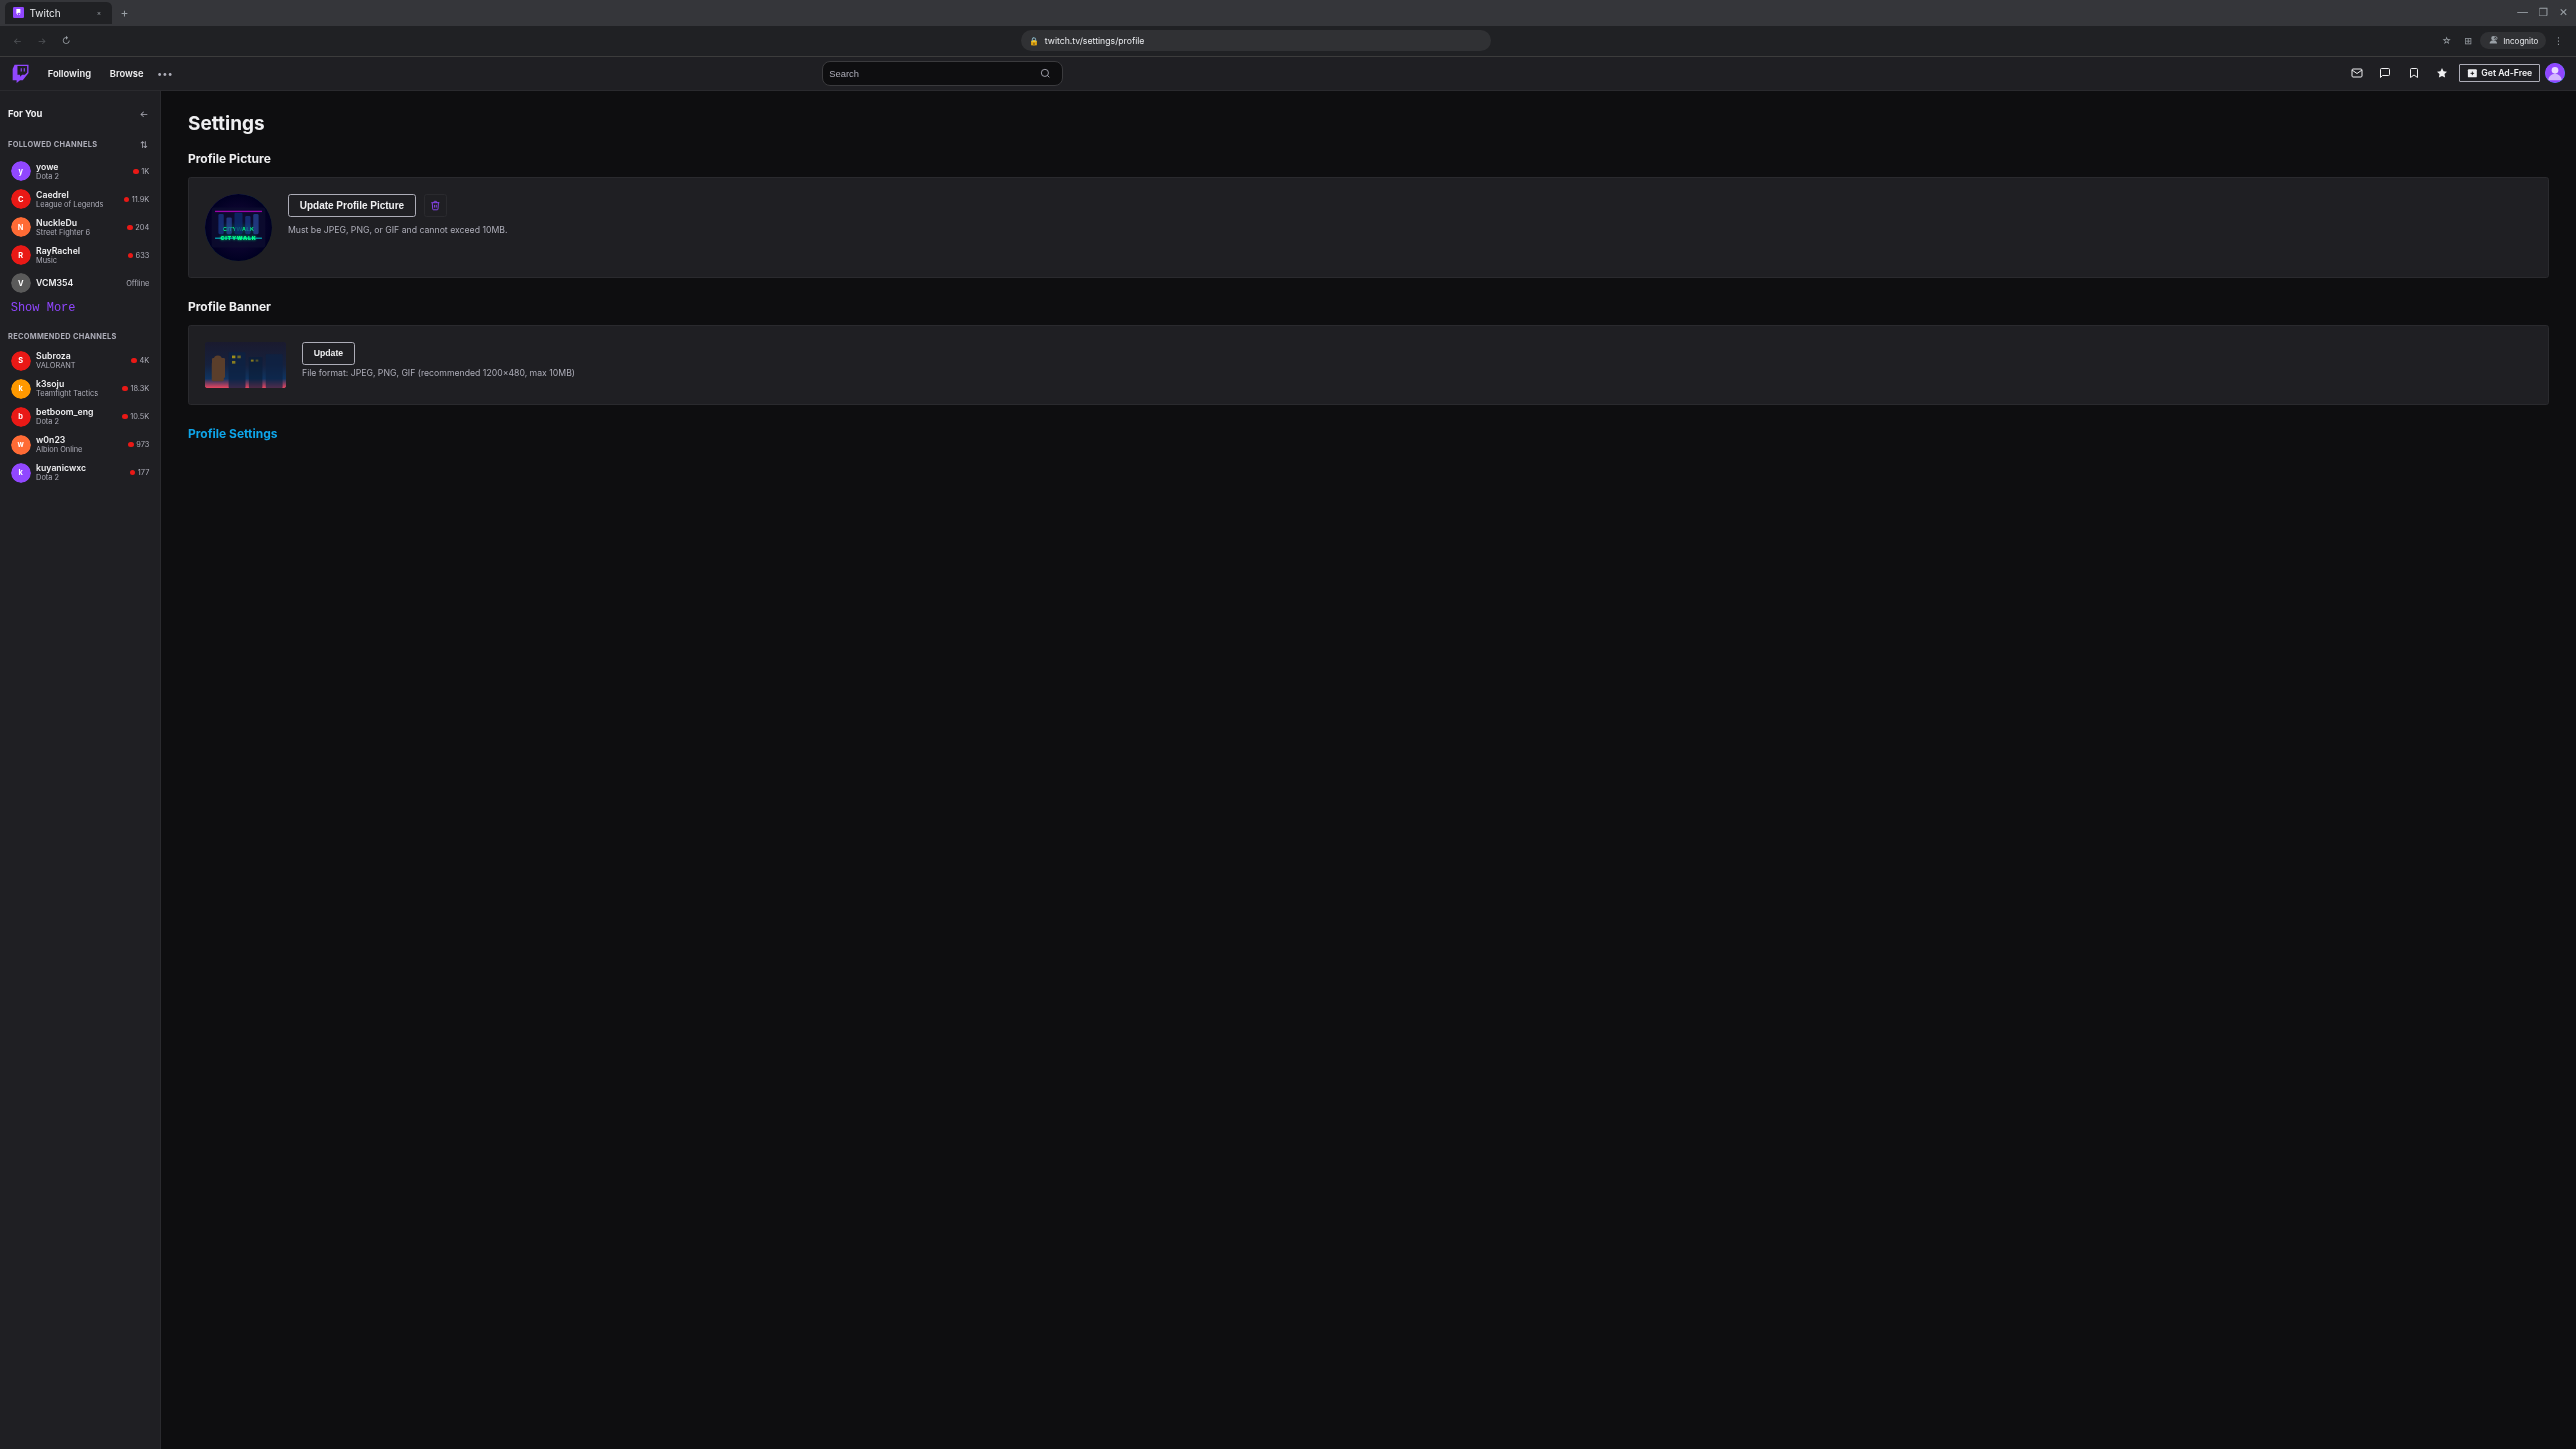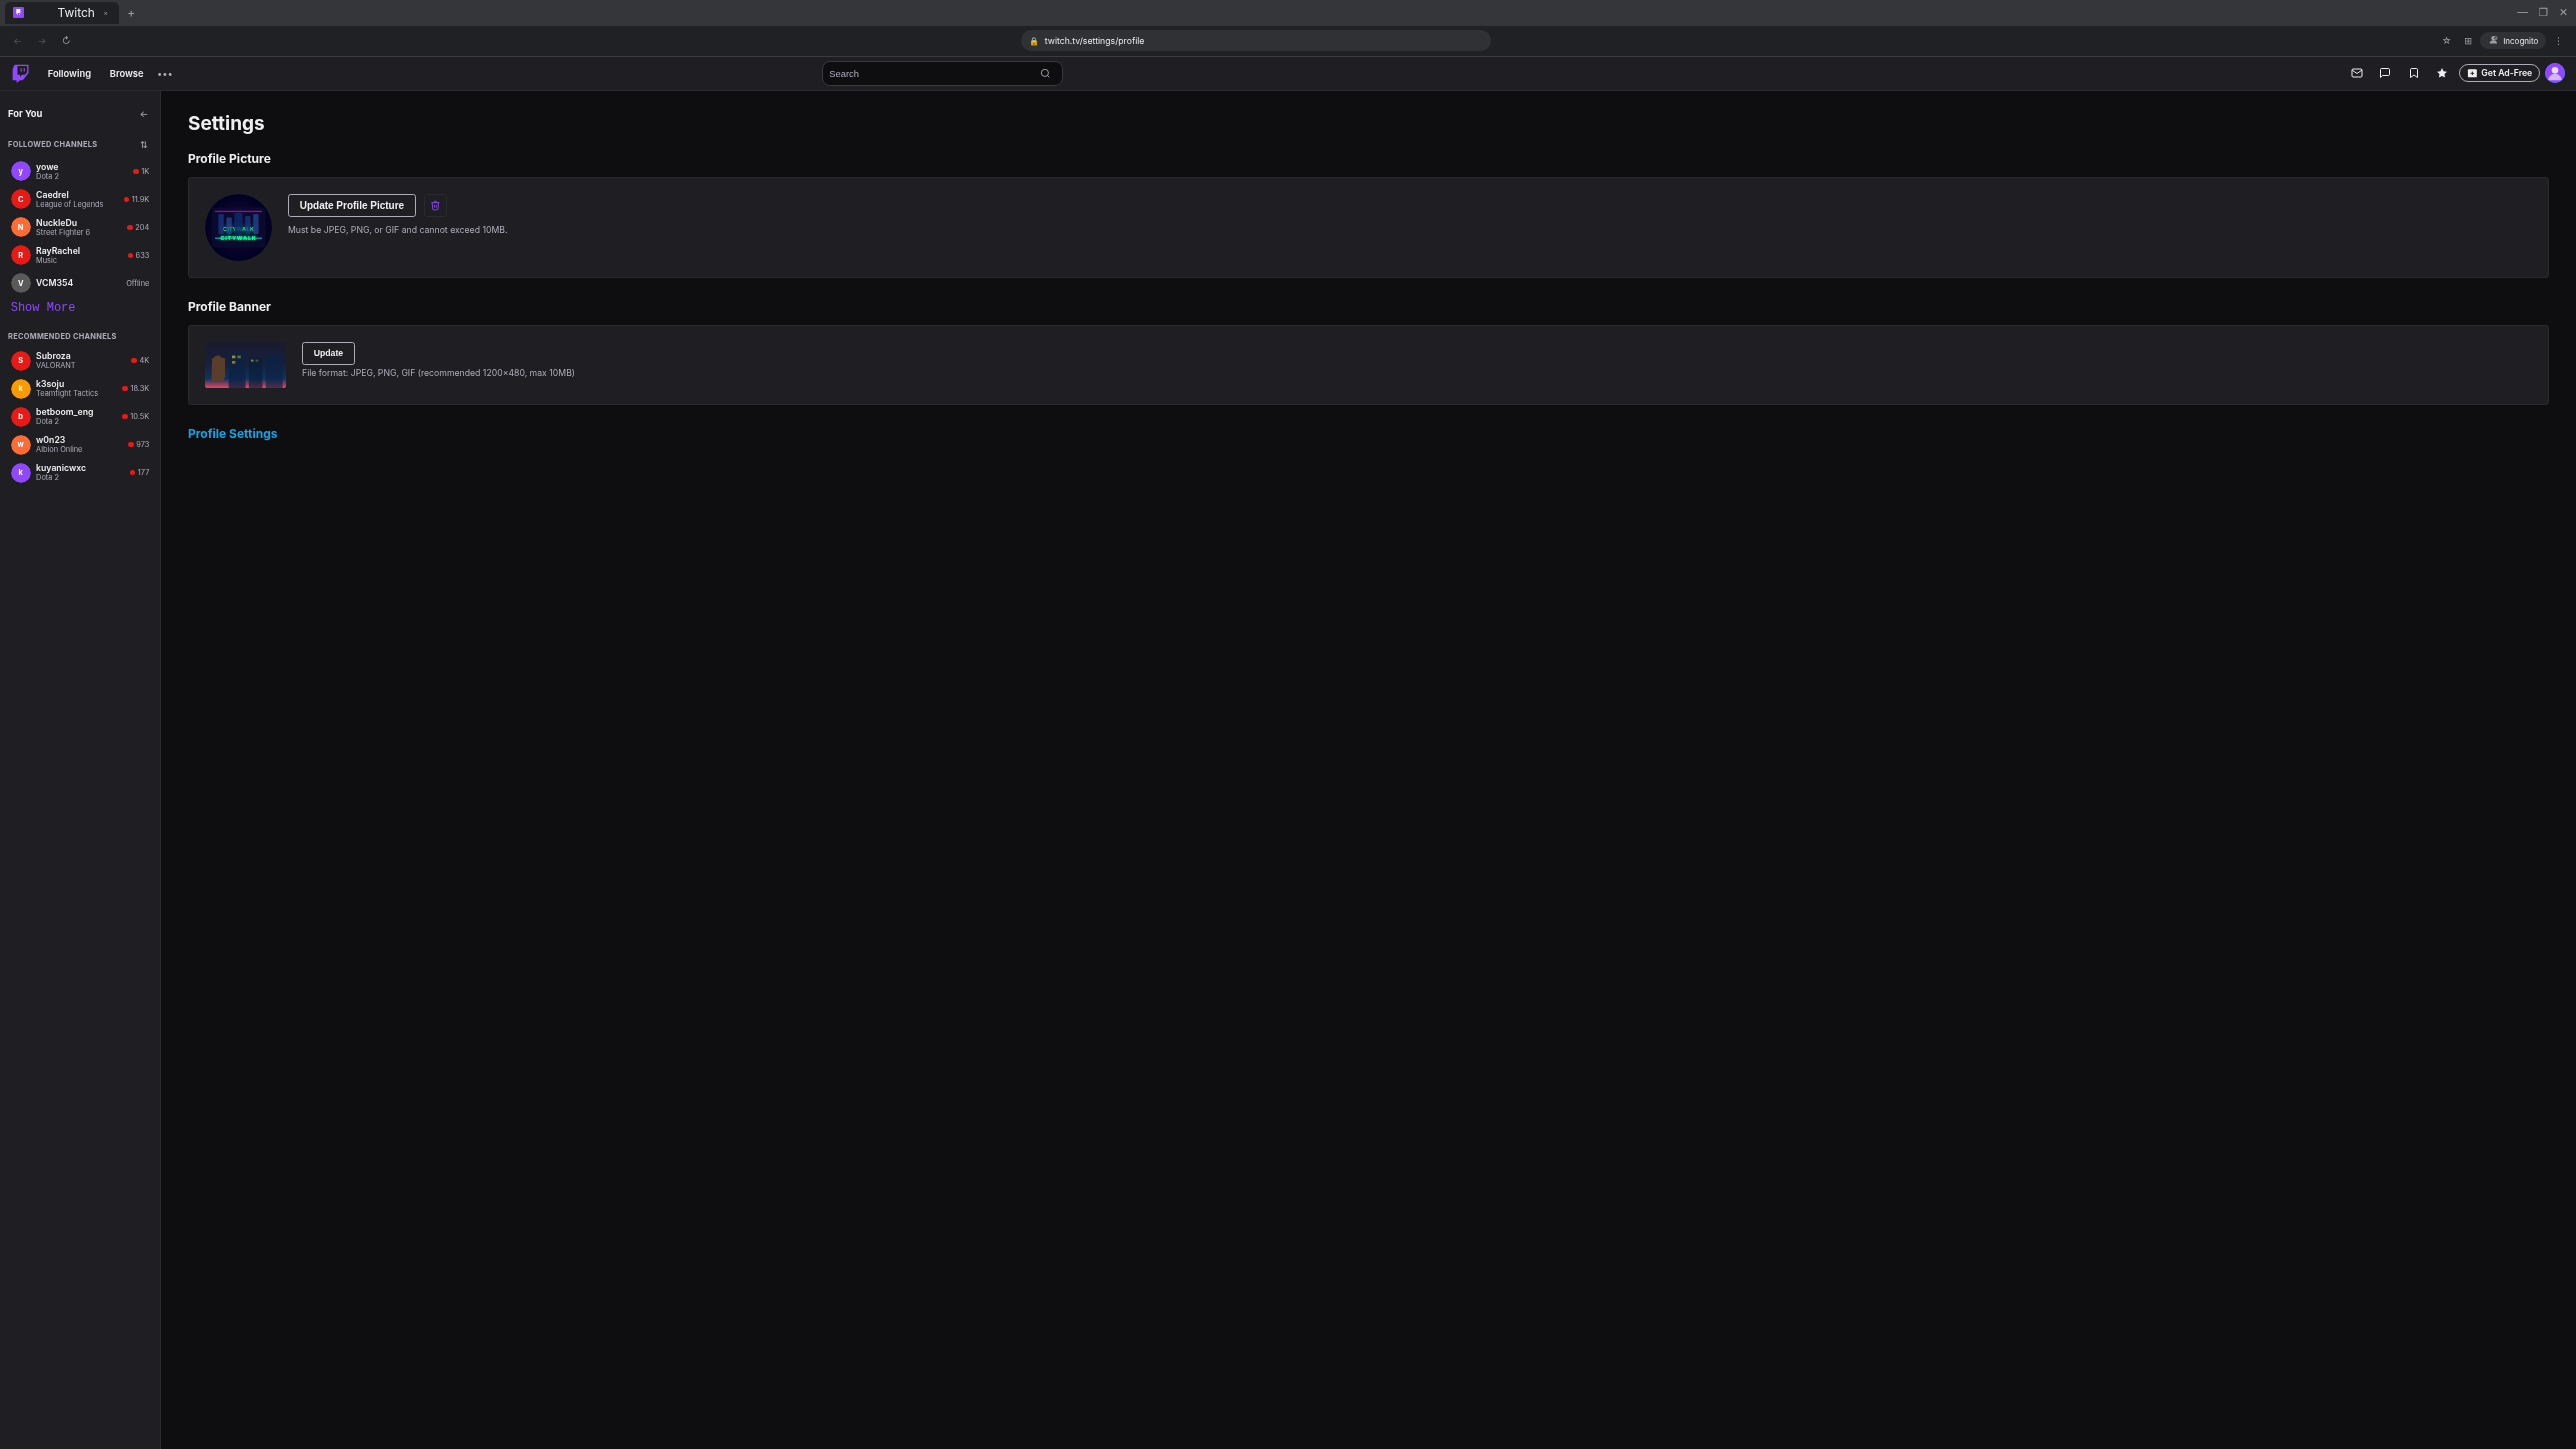--- a/index.html
+++ b/index.html
@@ -1,21 +1,21 @@
 <!DOCTYPE html>
 <html style="font-size:10.7px"><head>
   <meta charset="utf-8">
   <style>
     * { box-sizing: border-box; margin: 0; padding: 0; }
     body { font-family: 'Inter', Arial, sans-serif; background: #0e0e10; color: #efeff1; font-size: 9.4px; overflow: hidden; }
     .browser-tab-bar { display: flex; align-items: center; background: #35363a; height: 25.5px; padding: 0 5.4px; gap: 2.7px; }
     .browser-tab { display: flex; align-items: center; background: #202124; border-radius: 5.4px 5.4px 0 0; padding: 0 8px; height: 21.5px; gap: 5.4px; min-width: 107px; max-width: 134px; }
     .browser-tab .favicon { width: 10.7px; height: 10.7px; background: #9147ff; border-radius: 1.3px; display: flex; align-items: center; justify-content: center; }
     .browser-tab .favicon svg { width: 6.7px; height: 6.7px; }
-    .browser-tab .tab-title { font-size: 12px; color: #e8eaed; flex: 1; white-space: nowrap; overflow: hidden; text-overflow: ellipsis; margin-left: 28px; }
+    .browser-tab .tab-title { font-size: 10px; color: #e8eaed; flex: 1; white-space: nowrap; overflow: hidden; text-overflow: ellipsis; }
     .browser-tab .close-btn { width: 10.7px; height: 10.7px; border-radius: 50%; display: flex; align-items: center; justify-content: center; cursor: pointer; color: #9aa0a6; font-size: 6.7px; }
     .new-tab-btn { width: 19px; height: 19px; border-radius: 50%; display: flex; align-items: center; justify-content: center; color: #9aa0a6; cursor: pointer; font-size: 12px; }
     .win-controls-row { display: flex; align-items: center; gap: 5.4px; margin-left: auto; }
     .win-control-icon { color: #9aa0a6; font-size: 10.7px; cursor: pointer; padding: 2.7px; }
 
     .browser-navbar { display: flex; align-items: center; background: #202124; height: 31px; padding: 0 8px; gap: 5.4px; border-bottom: 0.7px solid #3c3c3c; }
     .nav-btn { width: 19px; height: 19px; border-radius: 50%; display: flex; align-items: center; justify-content: center; cursor: pointer; color: #9aa0a6; font-size: 9.4px; }
     .nav-btn.disabled { opacity: 0.4; cursor: default; }
     .address-bar { flex: 1; background: #303134; border-radius: 13.4px; height: 21.5px; display: flex; align-items: center; padding: 0 8px; gap: 5.4px; max-width: 470px; margin: 0 auto; }
     .address-bar .lock-icon { color: #9aa0a6; font-size: 8px; }
@@ -32,21 +32,21 @@
     .twitch-logo svg { width: 20px; height: 20px; fill: #9147ff; }
     .header-nav { display: flex; align-items: center; gap: 2.7px; }
     .header-nav-item { padding: 4px 8px; border-radius: 2.7px; font-size: 9.4px; font-weight: 600; color: #efeff1; cursor: pointer; }
     .more-btn { width: 21.5px; height: 21.5px; border-radius: 50%; display: flex; align-items: center; justify-content: center; cursor: pointer; color: #adadb8; }
     .search-bar { flex: 1; max-width: 241px; margin: 0 auto; display: flex; align-items: center; background: #0e0e10; border: 0.7px solid #3a3a3d; border-radius: 8px; height: 25px; padding: 0 6.7px; gap: 5.4px; }
     .search-bar input { background: transparent; border: none; outline: none; color: #efeff1; font-size: 9.4px; flex: 1; }
     .search-bar input::placeholder { color: #adadb8; }
     .search-icon-btn { color: #adadb8; cursor: pointer; display: flex; align-items: center; justify-content: center; width: 19px; height: 19px; }
     .header-actions { display: flex; align-items: center; gap: 5.4px; margin-left: auto; }
     .header-icon-btn { width: 23px; height: 23px; border-radius: 2.7px; display: flex; align-items: center; justify-content: center; cursor: pointer; color: #efeff1; font-size: 10.7px; }
-    .get-ad-free-btn { display: flex; align-items: center; gap: 4px; background: transparent; border: 0.7px solid #adadb8; border-radius: 9px; padding: 2.7px 6.7px; font-size: 8.7px; font-weight: 600; color: #efeff1; cursor: pointer; white-space: nowrap; }
+    .get-ad-free-btn { display: flex; align-items: center; gap: 4px; background: transparent; border: 0.7px solid #adadb8; border-radius: 1px; padding: 2.7px 6.7px; font-size: 8.7px; font-weight: 600; color: #efeff1; cursor: pointer; white-space: nowrap; }
     .user-avatar { width: 20px; height: 20px; border-radius: 50%; background: linear-gradient(135deg, #9147ff, #00d4ff); cursor: pointer; overflow: hidden; display: flex; align-items: center; justify-content: center; }
 
     
     .twitch-body { display: flex; flex: 1; overflow: hidden; }
 
     
     .sidebar { width: 161px; background: #1f1f23; border-right: 0.7px solid #2a2a2e; display: flex; flex-direction: column; overflow-y: auto; flex-shrink: 0; padding: 5.4px 0; }
     .sidebar::-webkit-scrollbar { width: 2.7px; }
     .sidebar::-webkit-scrollbar-track { background: transparent; }
     .sidebar::-webkit-scrollbar-thumb { background: #3a3a3d; border-radius: 1.3px; }

